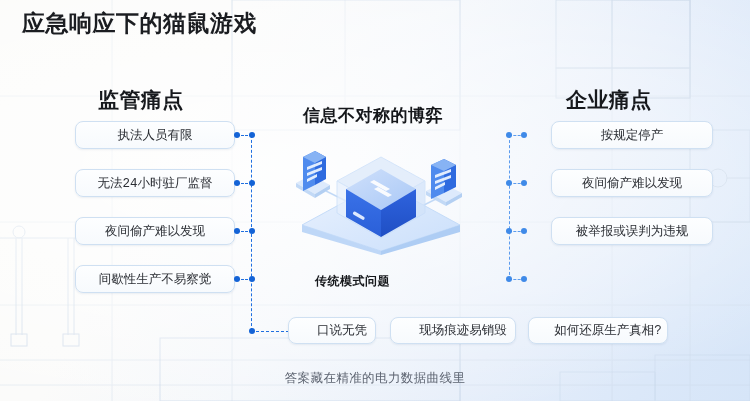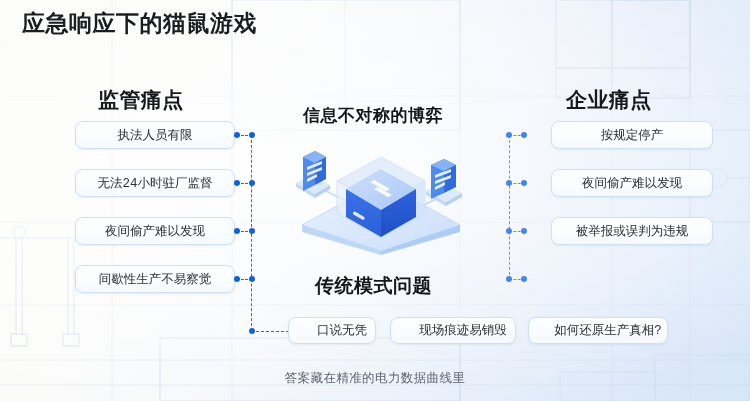--- a/index.html
+++ b/index.html
@@ -32,21 +32,21 @@
     white-space:nowrap;letter-spacing:.4px;
   }
   .col-head.left{left:98px;top:86px;}
   .col-head.right{left:566px;top:86px;}
   .center-head{
     position:absolute;left:303px;top:104px;
     font-size:17px;font-weight:bold;color:#15171b;white-space:nowrap;letter-spacing:.5px;
   }
   .mid-head{
     position:absolute;left:315px;top:273px;
-    font-size:19px;font-weight:bold;color:#15171b;white-space:nowrap;letter-spacing:.5px;
+    font-size:12px;font-weight:bold;color:#15171b;white-space:nowrap;letter-spacing:.5px;
   }
   .caption{
     position:absolute;left:0;right:0;top:370px;text-align:center;
     font-size:12.5px;color:#5c6370;letter-spacing:.4px;
   }
 
   
   .card{
     position:absolute;height:28px;border-radius:8px;
     background:linear-gradient(180deg,#fdfeff 0%,#f7fafd 100%);

